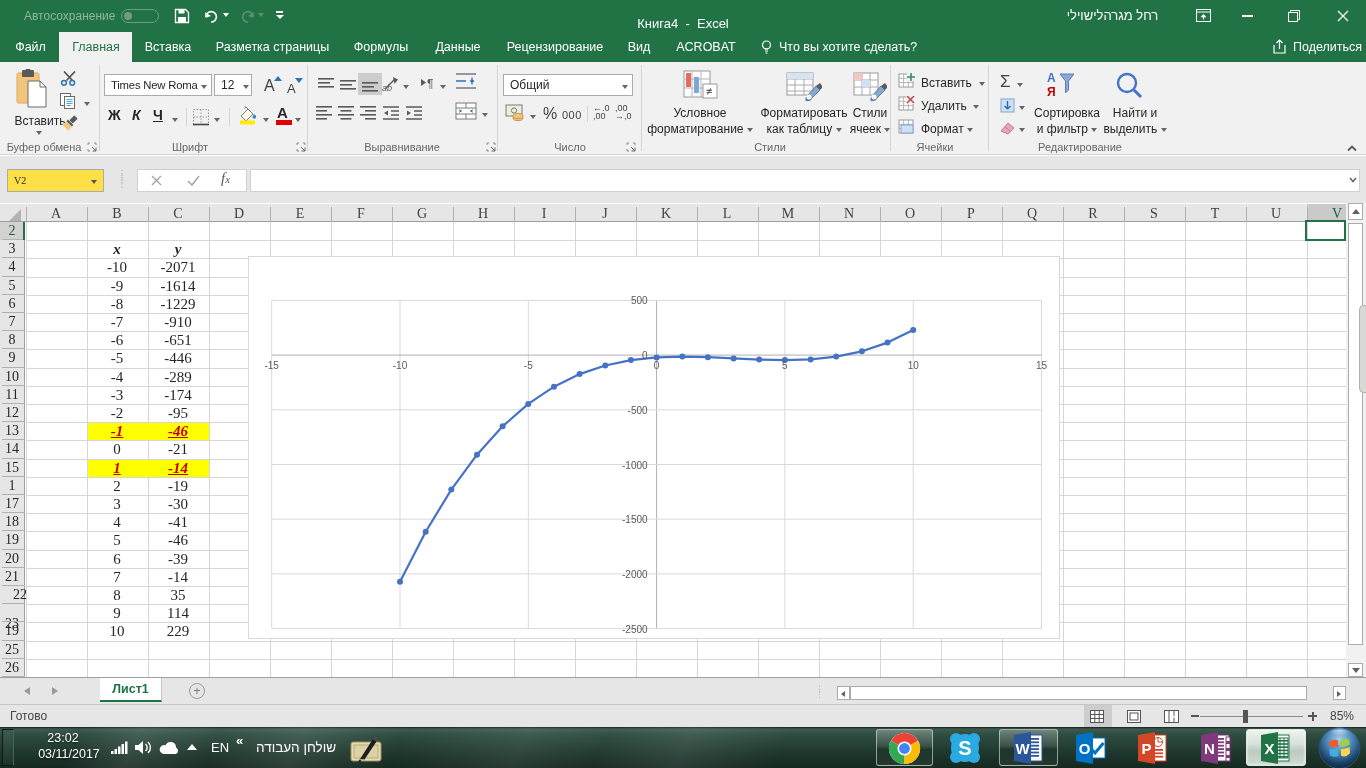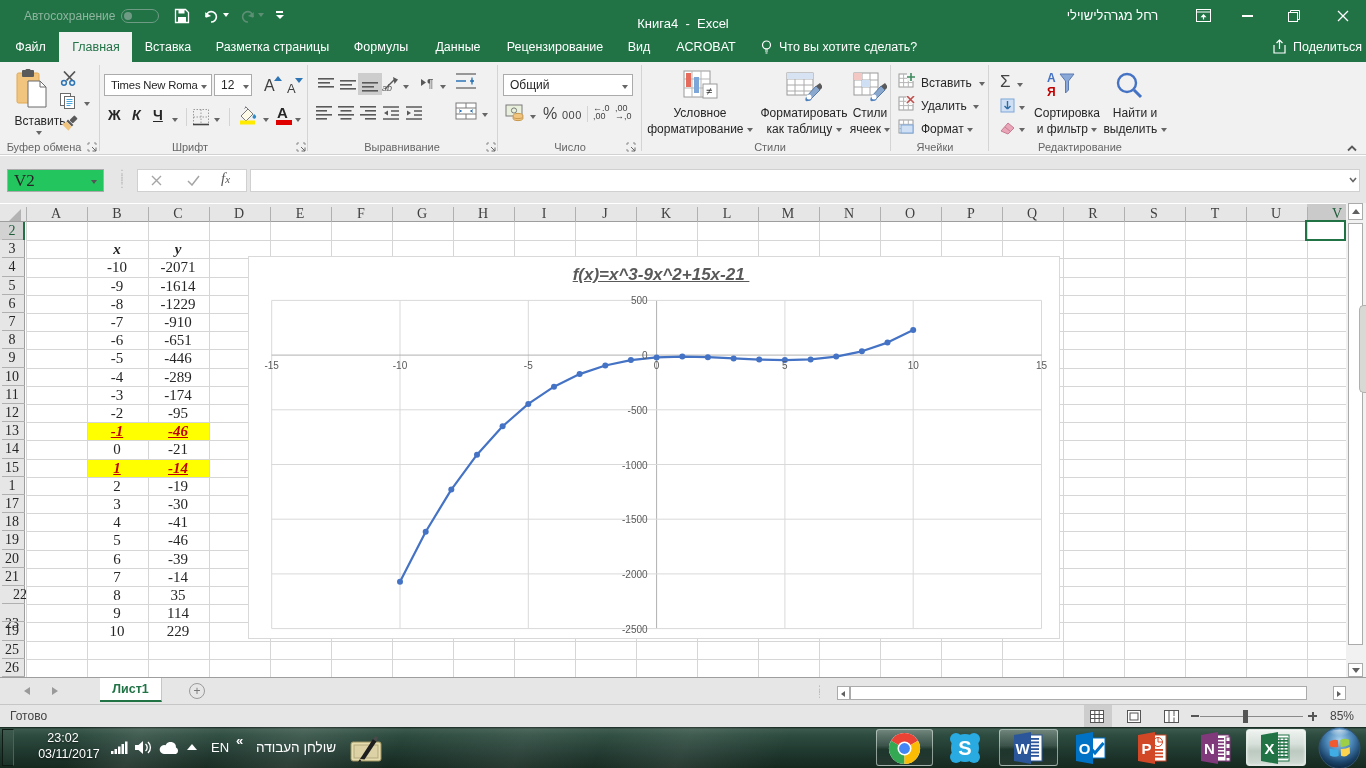--- a/index.html
+++ b/index.html
@@ -333,21 +333,21 @@
  <path d="M21 20 L28 27" stroke="#4472c4" stroke-width="3"></path>
 </svg>
 <div class="abs rbtxt" style="left:1100px;top:43px;width:70px;text-align:center;">Найти и<br>выделить <span class="car"></span></div>
 <div class="glabel" style="left:1030px;width:100px;">Редактирование</div>
 <svg class="abs" style="left:1347px;top:83px" width="10" height="7" viewBox="0 0 10 7">
       <path d="M1 5.5 L5 1.5 L9 5.5" fill="none" stroke="#595959" stroke-width="1.8"></path>
     </svg>
 
 </div>
 <div id="fbar" class="abs">
- <div class="abs" style="left:7px;top:13px;width:97px;height:23px;background:#22c55e;border:1px solid #ababab;font-family:'Liberation Serif',serif;font-size:17px;color:#262626;line-height:21px;padding-left:6px;">V2</div>
+ <div class="abs" style="left:7px;top:13px;width:97px;height:23px;background:#fde047;border:1px solid #ababab;font-family:'Liberation Serif',serif;font-size:10px;color:#262626;line-height:21px;padding-left:6px;">V2</div>
  <div class="abs" style="left:91px;top:16px;"><span class="car" style="border-top-color:#555;"></span></div>
  <div class="abs" style="left:117px;top:15px;color:#b0b0b0;font-size:10px;line-height:5px;">⋮<br>⋮<br>⋮</div>
  <div class="abs" style="left:137px;top:13px;width:110px;height:23px;background:#fff;border:1px solid #d0d0d0;"></div>
  <svg class="abs" style="left:151px;top:19px" width="11" height="11" viewBox="0 0 11 11">
       <path d="M1 1 l9 9 M10 1 l-9 9" stroke="#a5a5a5" stroke-width="1.4"></path>
     </svg>
  <svg class="abs" style="left:187px;top:19px" width="13" height="11" viewBox="0 0 13 11">
       <path d="M1 6 l4 4 L12 1" stroke="#a5a5a5" stroke-width="1.5" fill="none"></path>
     </svg>
  <div class="abs" style="left:221px;top:14px;font-family:'Liberation Serif',serif;font-style:italic;font-size:15px;color:#595959;">f<span style="font-size:11px;">x</span></div>
@@ -545,21 +545,20 @@
 <div class="num" style="left:86.5px;top:568px;width:61px;height:18px;line-height:19px;">7</div>
 <div class="num" style="left:147.5px;top:568px;width:61px;height:18px;line-height:19px;">-14</div>
 <div class="num" style="left:86.5px;top:586px;width:61px;height:18px;line-height:19px;">8</div>
 <div class="num" style="left:147.5px;top:586px;width:61px;height:18px;line-height:19px;">35</div>
 <div class="num" style="left:86.5px;top:604px;width:61px;height:18px;line-height:19px;">9</div>
 <div class="num" style="left:147.5px;top:604px;width:61px;height:18px;line-height:19px;">114</div>
 <div class="num" style="left:86.5px;top:622px;width:61px;height:18px;line-height:19px;">10</div>
 <div class="num" style="left:147.5px;top:622px;width:61px;height:18px;line-height:19px;">229</div>
 <div class="abs" style="left:1305px;top:220px;width:41px;height:21px;border:2px solid #217346;"></div>
 <div class="abs" style="left:248px;top:256px;width:812px;height:383px;background:#fff;border:1px solid #d9d9d9;">
-<div class="abs" style="left:6px;top:8px;width:812px;text-align:center;font-size:17px;font-weight:bold;font-style:italic;color:#595959;"><span style="text-decoration:underline;">f(x)=x^3-9x^2+15x-21&nbsp;</span></div>
 <svg width="812" height="383" viewBox="0 0 812 383">
 <line x1="22.7" y1="43.4" x2="22.7" y2="371.6" stroke="#d9d9d9"></line>
       <line x1="151.0" y1="43.4" x2="151.0" y2="371.6" stroke="#d9d9d9"></line>
       <line x1="279.3" y1="43.4" x2="279.3" y2="371.6" stroke="#d9d9d9"></line>
       <line x1="407.6" y1="43.4" x2="407.6" y2="371.6" stroke="#b0b0b0"></line>
       <line x1="535.9" y1="43.4" x2="535.9" y2="371.6" stroke="#d9d9d9"></line>
       <line x1="664.2" y1="43.4" x2="664.2" y2="371.6" stroke="#d9d9d9"></line>
       <line x1="792.5" y1="43.4" x2="792.5" y2="371.6" stroke="#d9d9d9"></line>
       <line x1="22.7" y1="371.6" x2="792.5" y2="371.6" stroke="#d9d9d9"></line>
       <line x1="22.7" y1="316.9" x2="792.5" y2="316.9" stroke="#d9d9d9"></line>

